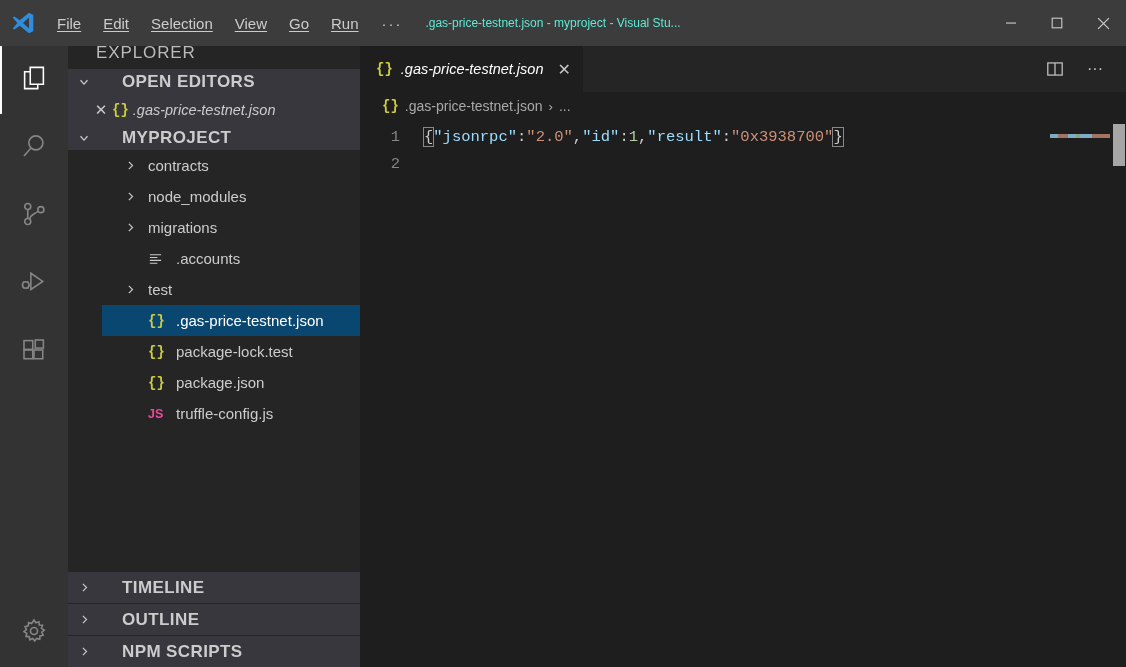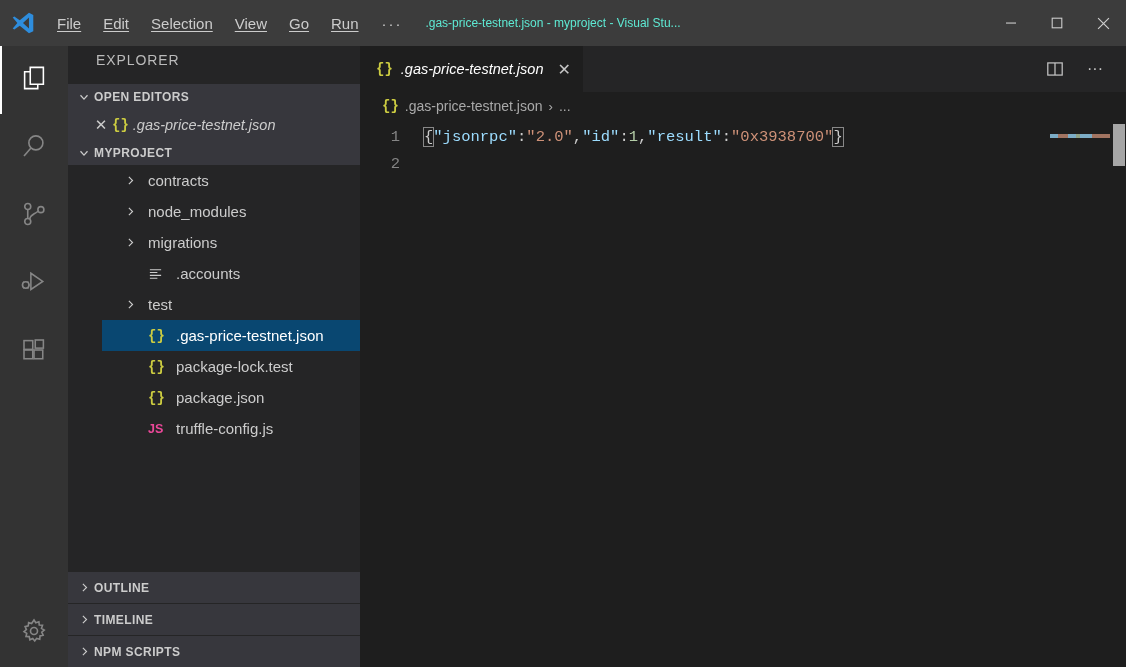--- a/index.html
+++ b/index.html
@@ -64,30 +64,31 @@
 
   
   .sidebar {
     width:292px; flex:0 0 292px;
     background:#252526;
     display:flex; flex-direction:column;
     font-size:14.5px;
     position:relative;
   }
   .sidebar-title {
-    height:38px; display:flex; align-items:center;
+    height:23px; display:flex; align-items:center;
     padding:0 20px 10px 28px;
-    color:#bbbbbb; font-size:14px; letter-spacing:.9px;
+    color:#bbbbbb; font-size:17px; letter-spacing:.9px;
     text-transform:uppercase;
   }
   .section-header {
     height:25px; display:flex; align-items:center;
-    color:#cccccc; font-size:12px; font-weight:bold;
+    color:#cccccc; font-size:17px; font-weight:bold;
     letter-spacing:.4px; cursor:pointer; padding-left:6px;
     text-transform:uppercase;
+    gap:28px;
   }
   .section-header .chev { width:20px; display:flex; justify-content:center; color:#cccccc; }
   .open-editors-block { background:#37373d; }
   .oe-row {
     height:31px; display:flex; align-items:center;
     padding-left:22px; color:#cccccc; cursor:pointer; font-size:14.5px;
   }
   .oe-row .x { width:22px; color:#cccccc; font-size:15px; display:flex; justify-content:center;}
   .oe-name { font-style:italic; margin-left:4px; }
 
@@ -358,29 +359,29 @@
 
     <div class="sidebar-fill"></div>
 
     <div class="bottom-sections">
       <div class="section-header">
         <span class="chev">
           <svg width="13" height="13" viewBox="0 0 16 16" fill="none" stroke="#cccccc" stroke-width="1.4">
               <path d="M6 3.5 L10.5 8 L6 12.5"></path>
             </svg>
         </span>
-        <span>OUTLINE</span>
+        <span>TIMELINE</span>
       </div>
       <div class="section-header">
         <span class="chev">
           <svg width="13" height="13" viewBox="0 0 16 16" fill="none" stroke="#cccccc" stroke-width="1.4">
               <path d="M6 3.5 L10.5 8 L6 12.5"></path>
             </svg>
         </span>
-        <span>TIMELINE</span>
+        <span>OUTLINE</span>
       </div>
       <div class="section-header">
         <span class="chev">
           <svg width="13" height="13" viewBox="0 0 16 16" fill="none" stroke="#cccccc" stroke-width="1.4">
               <path d="M6 3.5 L10.5 8 L6 12.5"></path>
             </svg>
         </span>
         <span>NPM SCRIPTS</span>
       </div>
     </div>

